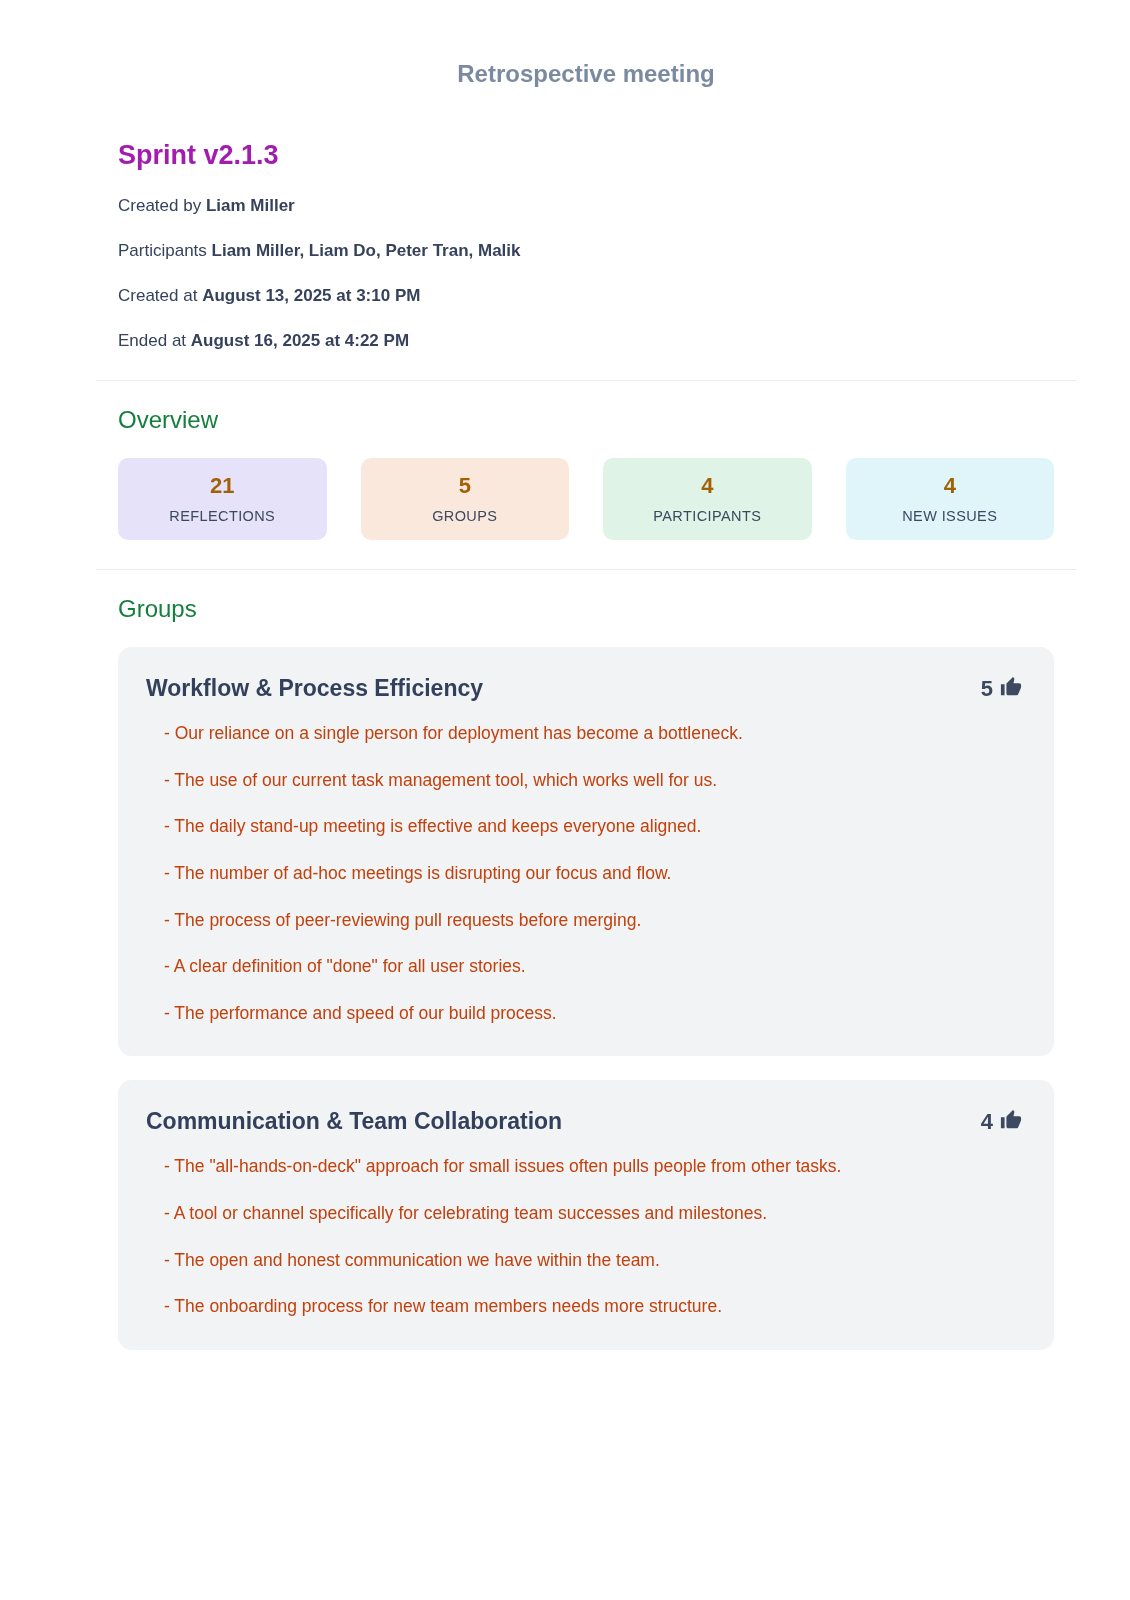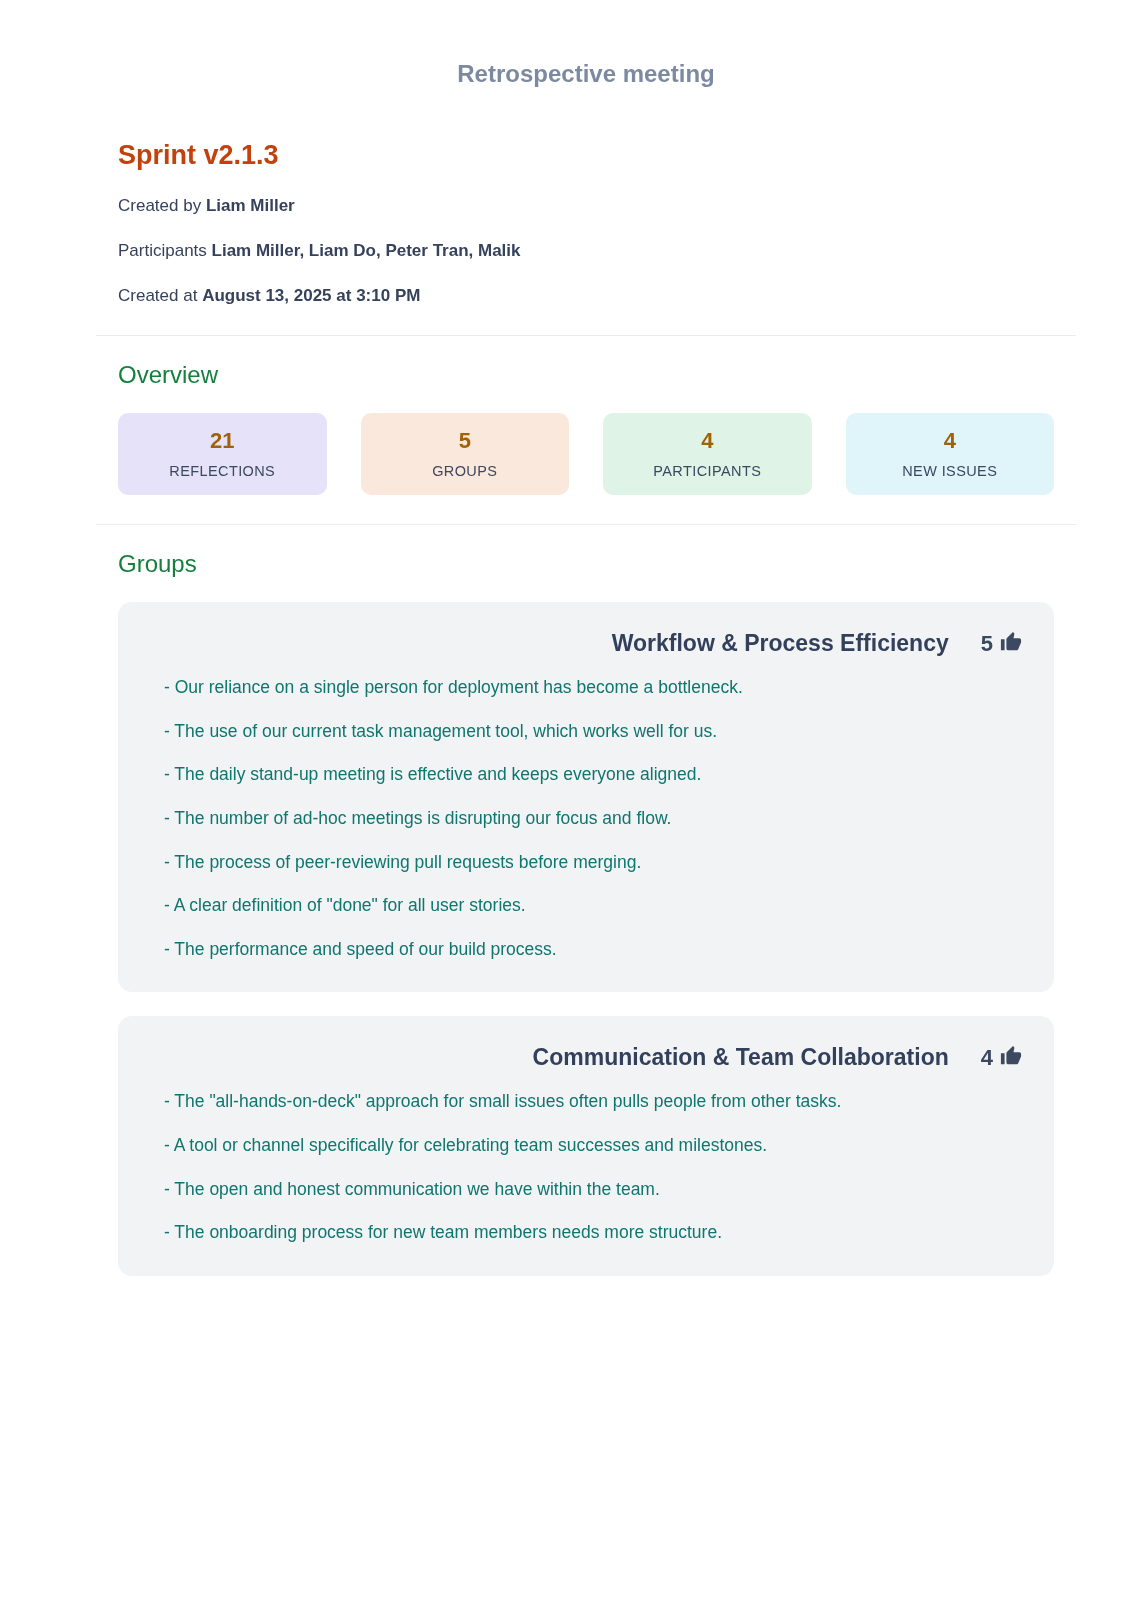--- a/index.html
+++ b/index.html
@@ -16,21 +16,21 @@
     text-align: center;
     font-size: 24px;
     font-weight: 600;
     color: #7b8aa0;
     margin: 10px 0 0 0;
   }
 
   .sprint-name {
     font-size: 27px;
     font-weight: 700;
-    color: #c2410c;
+    color: #a21caf;
     margin: 52px 0 0 0;
   }
 
   .meta { font-size: 17px; margin: 25px 0 0 0; color: #36425c; }
   .meta .val { font-weight: 700; }
 
   .divider {
     border: none;
     border-top: 1px solid #ececee;
     margin: 29px -22px 0 -22px;
@@ -58,52 +58,53 @@
   .stat-new-issues   { background: #e0f5fa; }
 
   .group-card {
     background: #f1f3f5;
     border-radius: 14px;
     margin-top: 24px;
     padding: 28px 32px 28px 28px;
   }
   .group-header {
     display: flex;
-    justify-content: flex-end;
+    justify-content: space-between;
     align-items: center;
     margin-bottom: 15px;
     gap: 32px;
   }
   .group-title { font-size: 23px; font-weight: 700; color: #33405c; }
   .group-votes { display: flex; align-items: center; gap: 7px; }
   .vote-count { font-size: 22px; font-weight: 700; color: #3b4860; }
   .thumb-icon { width: 22px; height: 22px; fill: #3c4960; display: block; margin-top: -4px; }
 
   .reflection {
     font-size: 17.5px;
     line-height: 1.75;
-    margin: 0 0 13px 0;
+    margin: 16px 0 13px 0;
     padding-left: 18px;
     max-width: 790px;
-    color: #0f766e;
+    color: #c2410c;
   }
   .reflection:last-child { margin-bottom: 0; }
 </style>
 </head>
 <body>
 
 <div class="page">
 
   <div class="page-title">Retrospective meeting</div>
 
   <h1 class="sprint-name">Sprint v2.1.3</h1>
 
   <p class="meta"><span>Created by</span> <span class="val">Liam Miller</span></p>
   <p class="meta"><span>Participants</span> <span class="val">Liam Miller, Liam Do, Peter Tran, Malik</span></p>
   <p class="meta"><span>Created at</span> <span class="val">August 13, 2025 at 3:10 PM</span></p>
+  <p class="meta"><span>Ended at</span> <span class="val">August 16, 2025 at 4:22 PM</span></p>
 
   <hr class="divider">
 
   <h2 class="section-heading">Overview</h2>
 
   <div class="stats">
     <div class="stat-card stat-reflections">
       <div class="stat-value">21</div>
       <div class="stat-label">REFLECTIONS</div>
     </div>

